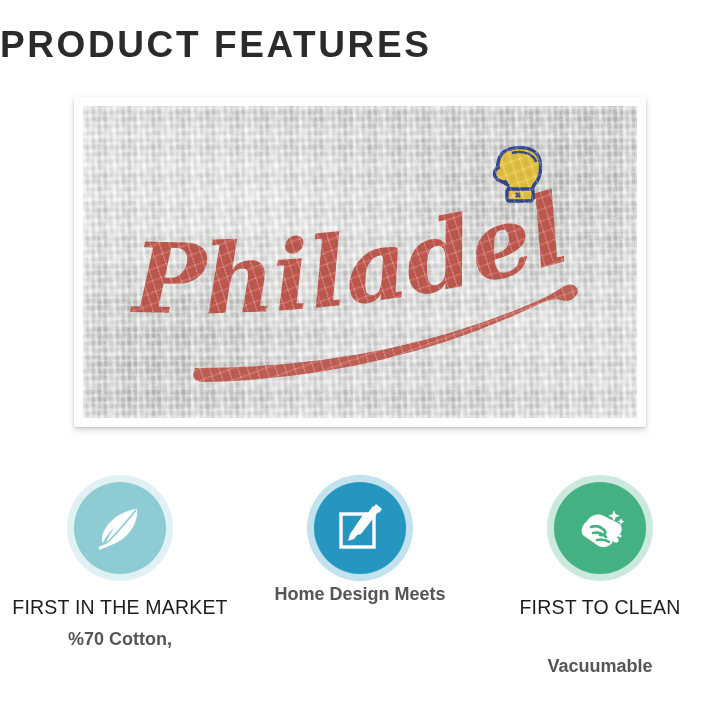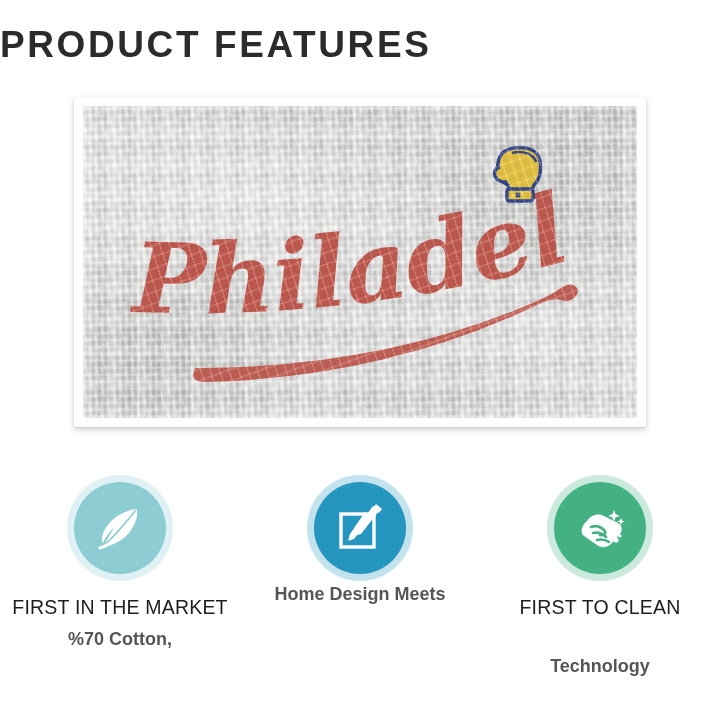--- a/index.html
+++ b/index.html
@@ -269,17 +269,17 @@
           <path d="M43,11 l1.6,4.2 4.2,1.6 -4.2,1.6 -1.6,4.2 -1.6,-4.2 -4.2,-1.6 4.2,-1.6 Z"></path>
           <path d="M50,19 l1,2.6 2.6,1 -2.6,1 -1,2.6 -1,-2.6 -2.6,-1 2.6,-1 Z"></path>
           <circle cx="45" cy="41" r="2.6"></circle>
           <circle cx="49" cy="37" r="1.6"></circle>
         </g>
       </svg>
     </div>
     <div class="feature-heading">FIRST TO CLEAN</div>
     <div class="feature-sub">
       <br>
-      <span>Technology</span>
+      <span>Vacuumable</span>
     </div>
   </div>
 
 </div>
 
 </body></html>

